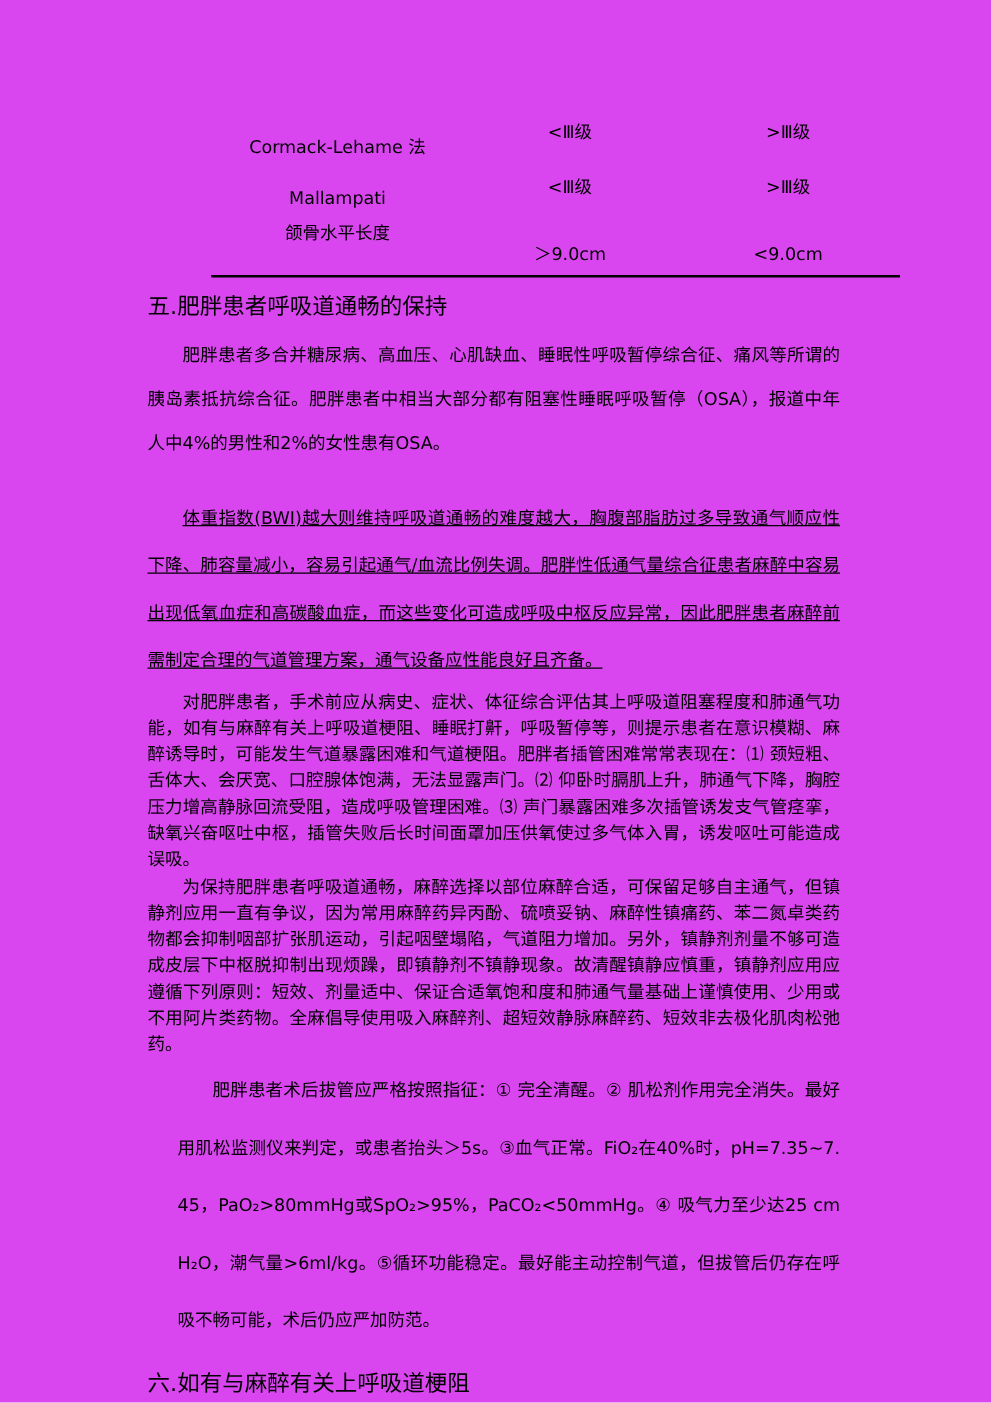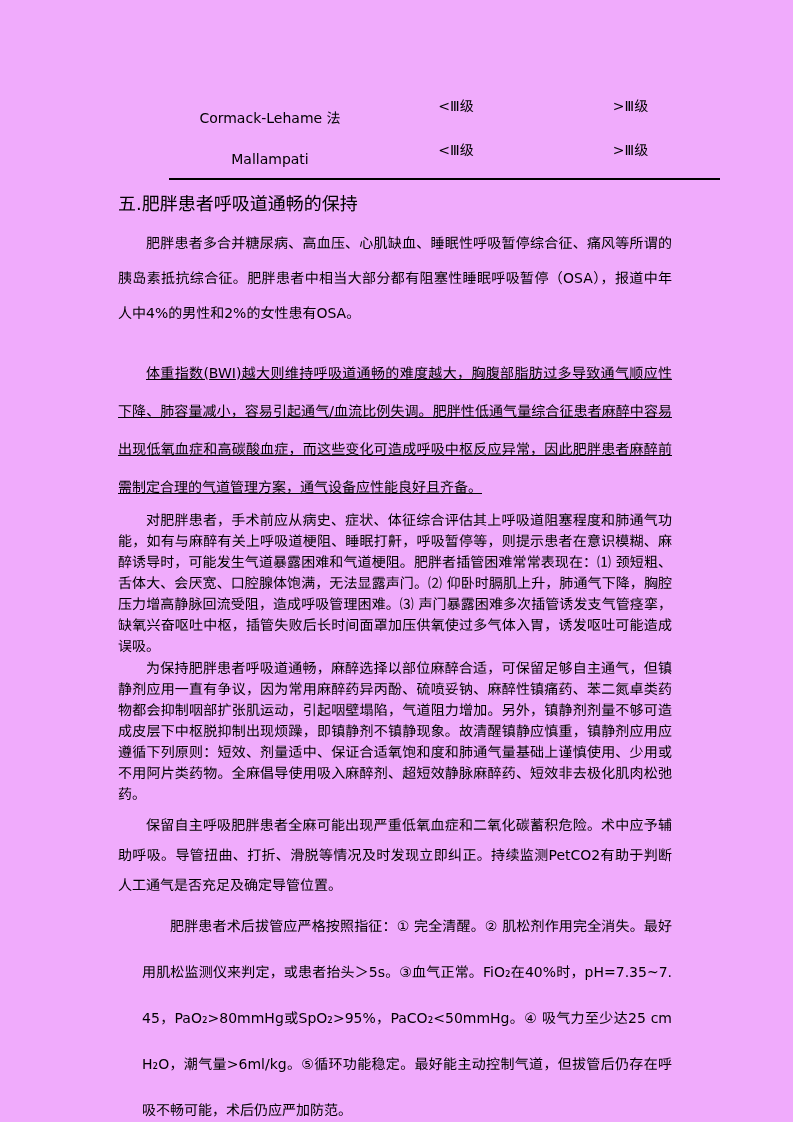--- a/index.html
+++ b/index.html
@@ -5,21 +5,21 @@
   html, body {
     margin: 0;
     padding: 0;
     background: #ffffff;
   }
   .page {
     position: relative;
     width: 793px;
     height: 1122px;
     box-sizing: border-box;
-    background: #f0abfc;
+    background: #d946ef;
     color: #000000;
     padding: 90px 121px 0 118px;
     overflow: hidden;
     font-family: "DejaVu Sans", "Liberation Sans", sans-serif;
   }
   
   .assess-table {
     margin-left: 51px;
     width: 551px;
     font-size: 14px;
@@ -77,27 +77,31 @@
     <div class="assess-row row-1">
       <div class="cell c1">Cormack-Lehame 法</div>
       <div class="cell c2">&lt;Ⅲ级</div>
       <div class="cell c3">&gt;Ⅲ级</div>
     </div>
     <div class="assess-row row-2">
       <div class="cell c1">Mallampati</div>
       <div class="cell c2">&lt;Ⅲ级</div>
       <div class="cell c3">&gt;Ⅲ级</div>
     </div>
+    <div class="assess-row row-3">
+      <div class="cell c1">颌骨水平长度</div>
+      <div class="cell c2">＞9.0cm</div>
+      <div class="cell c3">&lt;9.0cm</div>
+    </div>
   </div>
   <div class="table-rule"></div>
 
   <h2 class="sec-heading">五.肥胖患者呼吸道通畅的保持</h2>
 
   <p class="para p-a">肥胖患者多合并糖尿病、高血压、心肌缺血、睡眠性呼吸暂停综合征、痛风等所谓的胰岛素抵抗综合征。肥胖患者中相当大部分都有阻塞性睡眠呼吸暂停（OSA），报道中年人中4%的男性和2%的女性患有OSA。</p>
   <p class="para p-b">体重指数(BWI)越大则维持呼吸道通畅的难度越大，胸腹部脂肪过多导致通气顺应性下降、肺容量减小，容易引起通气/血流比例失调。肥胖性低通气量综合征患者麻醉中容易出现低氧血症和高碳酸血症，而这些变化可造成呼吸中枢反应异常，因此肥胖患者麻醉前需制定合理的气道管理方案，通气设备应性能良好且齐备。</p>
   <p class="para p-c">对肥胖患者，手术前应从病史、症状、体征综合评估其上呼吸道阻塞程度和肺通气功能，如有与麻醉有关上呼吸道梗阻、睡眠打鼾，呼吸暂停等，则提示患者在意识模糊、麻醉诱导时，可能发生气道暴露困难和气道梗阻。肥胖者插管困难常常表现在：⑴ 颈短粗、舌体大、会厌宽、口腔腺体饱满，无法显露声门。⑵ 仰卧时膈肌上升，肺通气下降，胸腔压力增高静脉回流受阻，造成呼吸管理困难。⑶ 声门暴露困难多次插管诱发支气管痉挛，缺氧兴奋呕吐中枢，插管失败后长时间面罩加压供氧使过多气体入胃，诱发呕吐可能造成误吸。</p>
   <p class="para p-d">为保持肥胖患者呼吸道通畅，麻醉选择以部位麻醉合适，可保留足够自主通气，但镇静剂应用一直有争议，因为常用麻醉药异丙酚、硫喷妥钠、麻醉性镇痛药、苯二氮卓类药物都会抑制咽部扩张肌运动，引起咽壁塌陷，气道阻力增加。另外，镇静剂剂量不够可造成皮层下中枢脱抑制出现烦躁，即镇静剂不镇静现象。故清醒镇静应慎重，镇静剂应用应遵循下列原则：短效、剂量适中、保证合适氧饱和度和肺通气量基础上谨慎使用、少用或不用阿片类药物。全麻倡导使用吸入麻醉剂、超短效静脉麻醉药、短效非去极化肌肉松弛药。</p>
-  <p class="para p-e">保留自主呼吸肥胖患者全麻可能出现严重低氧血症和二氧化碳蓄积危险。术中应予辅助呼吸。导管扭曲、打折、滑脱等情况及时发现立即纠正。持续监测PetCO2有助于判断人工通气是否充足及确定导管位置。</p>
   <p class="para p-f">肥胖患者术后拔管应严格按照指征：① 完全清醒。② 肌松剂作用完全消失。最好用肌松监测仪来判定，或患者抬头＞5s。③血气正常。FiO₂在40%时，pH=7.35~7.45，PaO₂&gt;80mmHg或SpO₂&gt;95%，PaCO₂&lt;50mmHg。④ 吸气力至少达25 cmH₂O，潮气量&gt;6ml/kg。⑤循环功能稳定。最好能主动控制气道，但拔管后仍存在呼吸不畅可能，术后仍应严加防范。</p>
 
   <h2 class="sec-heading last">六.如有与麻醉有关上呼吸道梗阻</h2>
 
 </div>
 
 </body></html>

